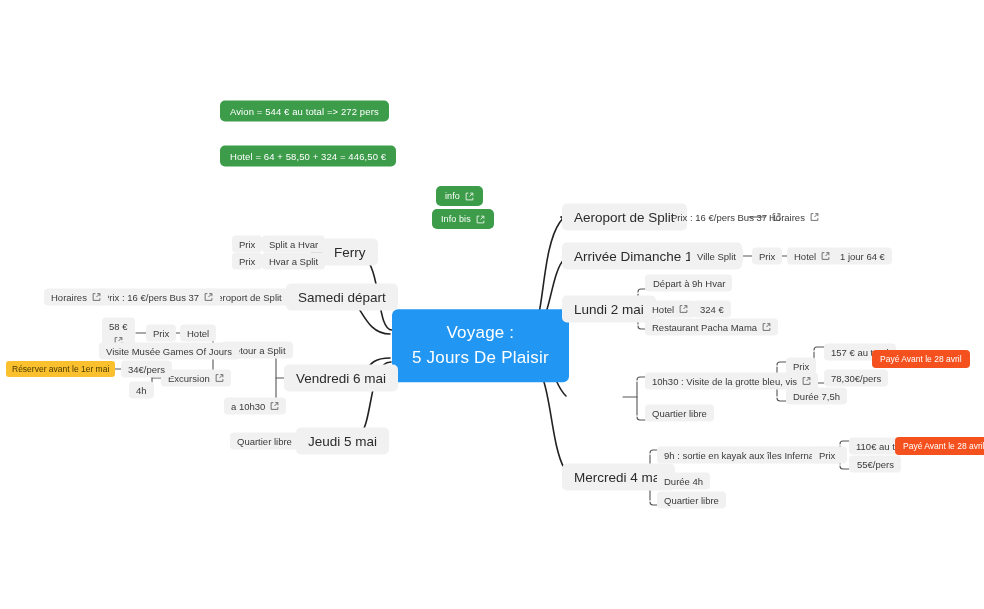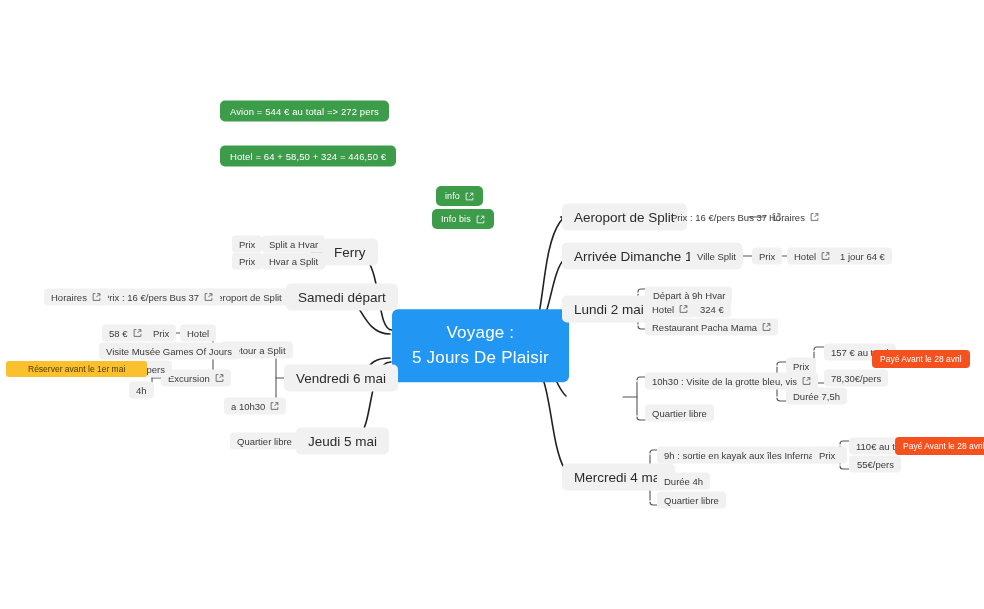--- a/index.html
+++ b/index.html
@@ -77,21 +77,21 @@
     background:#f4511e;
     color:#ffffff;
     border-radius:4px;
     padding:4px 8px;
     font-size:8.5px;
   }
   .badge-yellow{
     background:#fbc02d;
     color:#4a3a00;
     border-radius:3px;
-    padding:3px 22px;
+    padding:3px 6px;
     font-size:8.5px;
   }
 
   .ext{
     display:inline-block;
     width:9px;height:9px;
     flex:0 0 auto;
     opacity:.85;
   }
   .ext svg{display:block;width:9px;height:9px;}
@@ -269,21 +269,21 @@
         </svg>
       </span>
   </div>
   <div class="node sub" style="left:833px;top:256px;">
     <span>1 jour 64 €</span>
   </div>
 
   <div class="node main" style="left:562px;top:309px;">
     <span>Lundi 2 mai</span>
   </div>
-  <div class="node sub" style="left:645px;top:295px;padding-left:8px;">
+  <div class="node sub" style="left:645px;top:283px;padding-left:8px;">
     <span>Départ à 9h Hvar</span>
   </div>
   <div class="node sub" style="left:645px;top:309px;">
     <span>Hotel</span>
     <span class="ext">
         <svg viewBox="0 0 12 12">
           <path d="M4.5 1.5H1.5v9h9v-3" fill="none" stroke="#555" stroke-width="1.3"></path>
           <path d="M7 1.5h3.5V5" fill="none" stroke="#555" stroke-width="1.3"></path>
           <path d="M10.3 1.7L6 6" stroke="#555" stroke-width="1.3"></path>
         </svg>
@@ -412,21 +412,21 @@
   </div>
   <div class="node sub" style="left:221px;top:350px;">
     <span>Retour a Split</span>
   </div>
   <div class="node sub" style="left:180px;top:333px;">
     <span>Hotel</span>
   </div>
   <div class="node sub" style="left:146px;top:333px;">
     <span>Prix</span>
   </div>
-  <div class="node sub" style="left:102px;top:333px;">
+  <div class="node sub" style="left:102px;top:333px;flex-direction:column;">
     <span>58 €</span>
     <span class="ext">
         <svg viewBox="0 0 12 12">
           <path d="M4.5 1.5H1.5v9h9v-3" fill="none" stroke="#555" stroke-width="1.3"></path>
           <path d="M7 1.5h3.5V5" fill="none" stroke="#555" stroke-width="1.3"></path>
           <path d="M10.3 1.7L6 6" stroke="#555" stroke-width="1.3"></path>
         </svg>
       </span>
   </div>
   <div class="node sub" style="left:99px;top:351px;">

